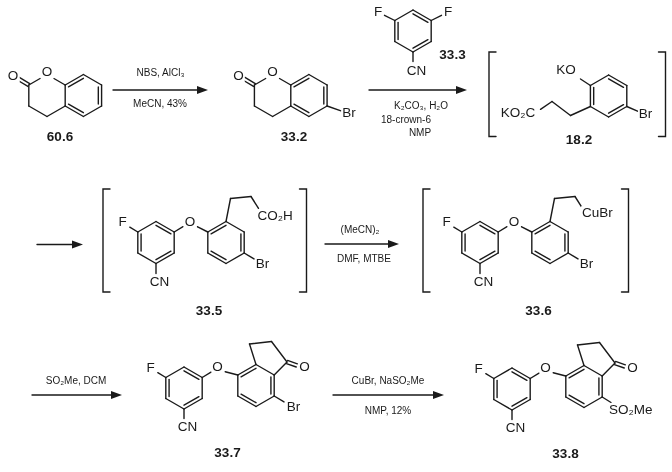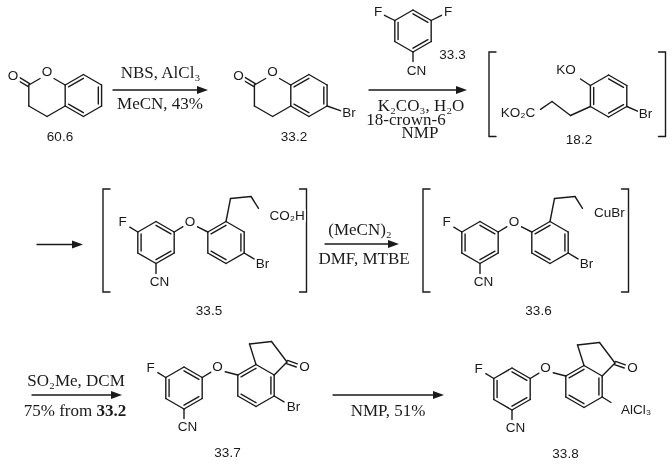--- a/index.html
+++ b/index.html
@@ -6,28 +6,28 @@
   #scheme{
     position:relative;width:672px;height:472px;background:#fff;overflow:hidden;
     font-family:"Liberation Sans","DejaVu Sans",sans-serif;color:#1a1a1a;
   }
   #bonds{position:absolute;left:0;top:0;}
   .al{
     position:absolute;transform:translate(-50%,-50%);
     font-size:13.5px;line-height:1;white-space:nowrap;
     background:#fff;padding:0 1px;
   }
-  .all{transform:translate(0,-50%);margin-left:12px;}
+  .all{transform:translate(0,-50%);}
   .num{
     position:absolute;transform:translate(-50%,-50%);
-    font-size:13.5px;font-weight:normal;line-height:1;white-space:nowrap;
+    font-size:13.5px;font-weight:bold;line-height:1;white-space:nowrap;
   }
   .rg{
     position:absolute;transform:translate(-50%,-50%);
-    font-size:17px;line-height:1.15;white-space:nowrap;font-family:Liberation Serif, serif;
+    font-size:10px;line-height:1.15;white-space:nowrap;
   }
   .b{font-weight:bold;}
 </style>
 </head>
 <body>
 
 <div id="scheme">
   <svg id="bonds" width="672" height="472" viewBox="0 0 672 472">
       <g>
         <line x1="53.92853330430523" y1="78.49942824052803" x2="65.19" y2="85" stroke="#1a1a1a" stroke-width="1.4" stroke-linecap="round"></line>
@@ -283,30 +283,30 @@
   <div class="rg" style="left:364px;top:258.5px">DMF, MTBE</div>
 
   <div class="al" style="left:446.5px;top:221.5px">F</div>
   <div class="al" style="left:514px;top:221.5px">O</div>
   <div class="al" style="left:483.5px;top:281.5px">CN</div>
   <div class="al all" style="left:581px;top:212.5px">CuBr</div>
   <div class="al" style="left:586.5px;top:264px">Br</div>
   <div class="num" style="left:538.5px;top:311px">33.6</div>
 
   <div class="rg" style="left:76px;top:381px">SO₂Me, DCM</div>
-  <div class="rg" style="left:75px;top:410.5px"><span>75% from </span><span class="b">33.2</span></div>
 
   <div class="al" style="left:150.5px;top:367.5px">F</div>
   <div class="al" style="left:217.5px;top:366.5px">O</div>
   <div class="al" style="left:187.5px;top:426.5px">CN</div>
   <div class="al" style="left:304.5px;top:367px">O</div>
   <div class="al" style="left:293.5px;top:407px">Br</div>
   <div class="num" style="left:227.5px;top:452.5px">33.7</div>
 
-  <div class="rg" style="left:388px;top:410.5px">NMP, 51%</div>
+  <div class="rg" style="left:388px;top:381px">CuBr, NaSO₂Me</div>
+  <div class="rg" style="left:388px;top:410.5px">NMP, 12%</div>
 
   <div class="al" style="left:478.5px;top:368.5px">F</div>
   <div class="al" style="left:545.5px;top:367.5px">O</div>
   <div class="al" style="left:515.5px;top:427.5px">CN</div>
   <div class="al" style="left:632.5px;top:368px">O</div>
-  <div class="al all" style="left:608px;top:409.5px">AlCl₃</div>
+  <div class="al all" style="left:608px;top:409.5px">SO₂Me</div>
   <div class="num" style="left:565.5px;top:453.5px">33.8</div>
 </div>
 
 </body></html>

